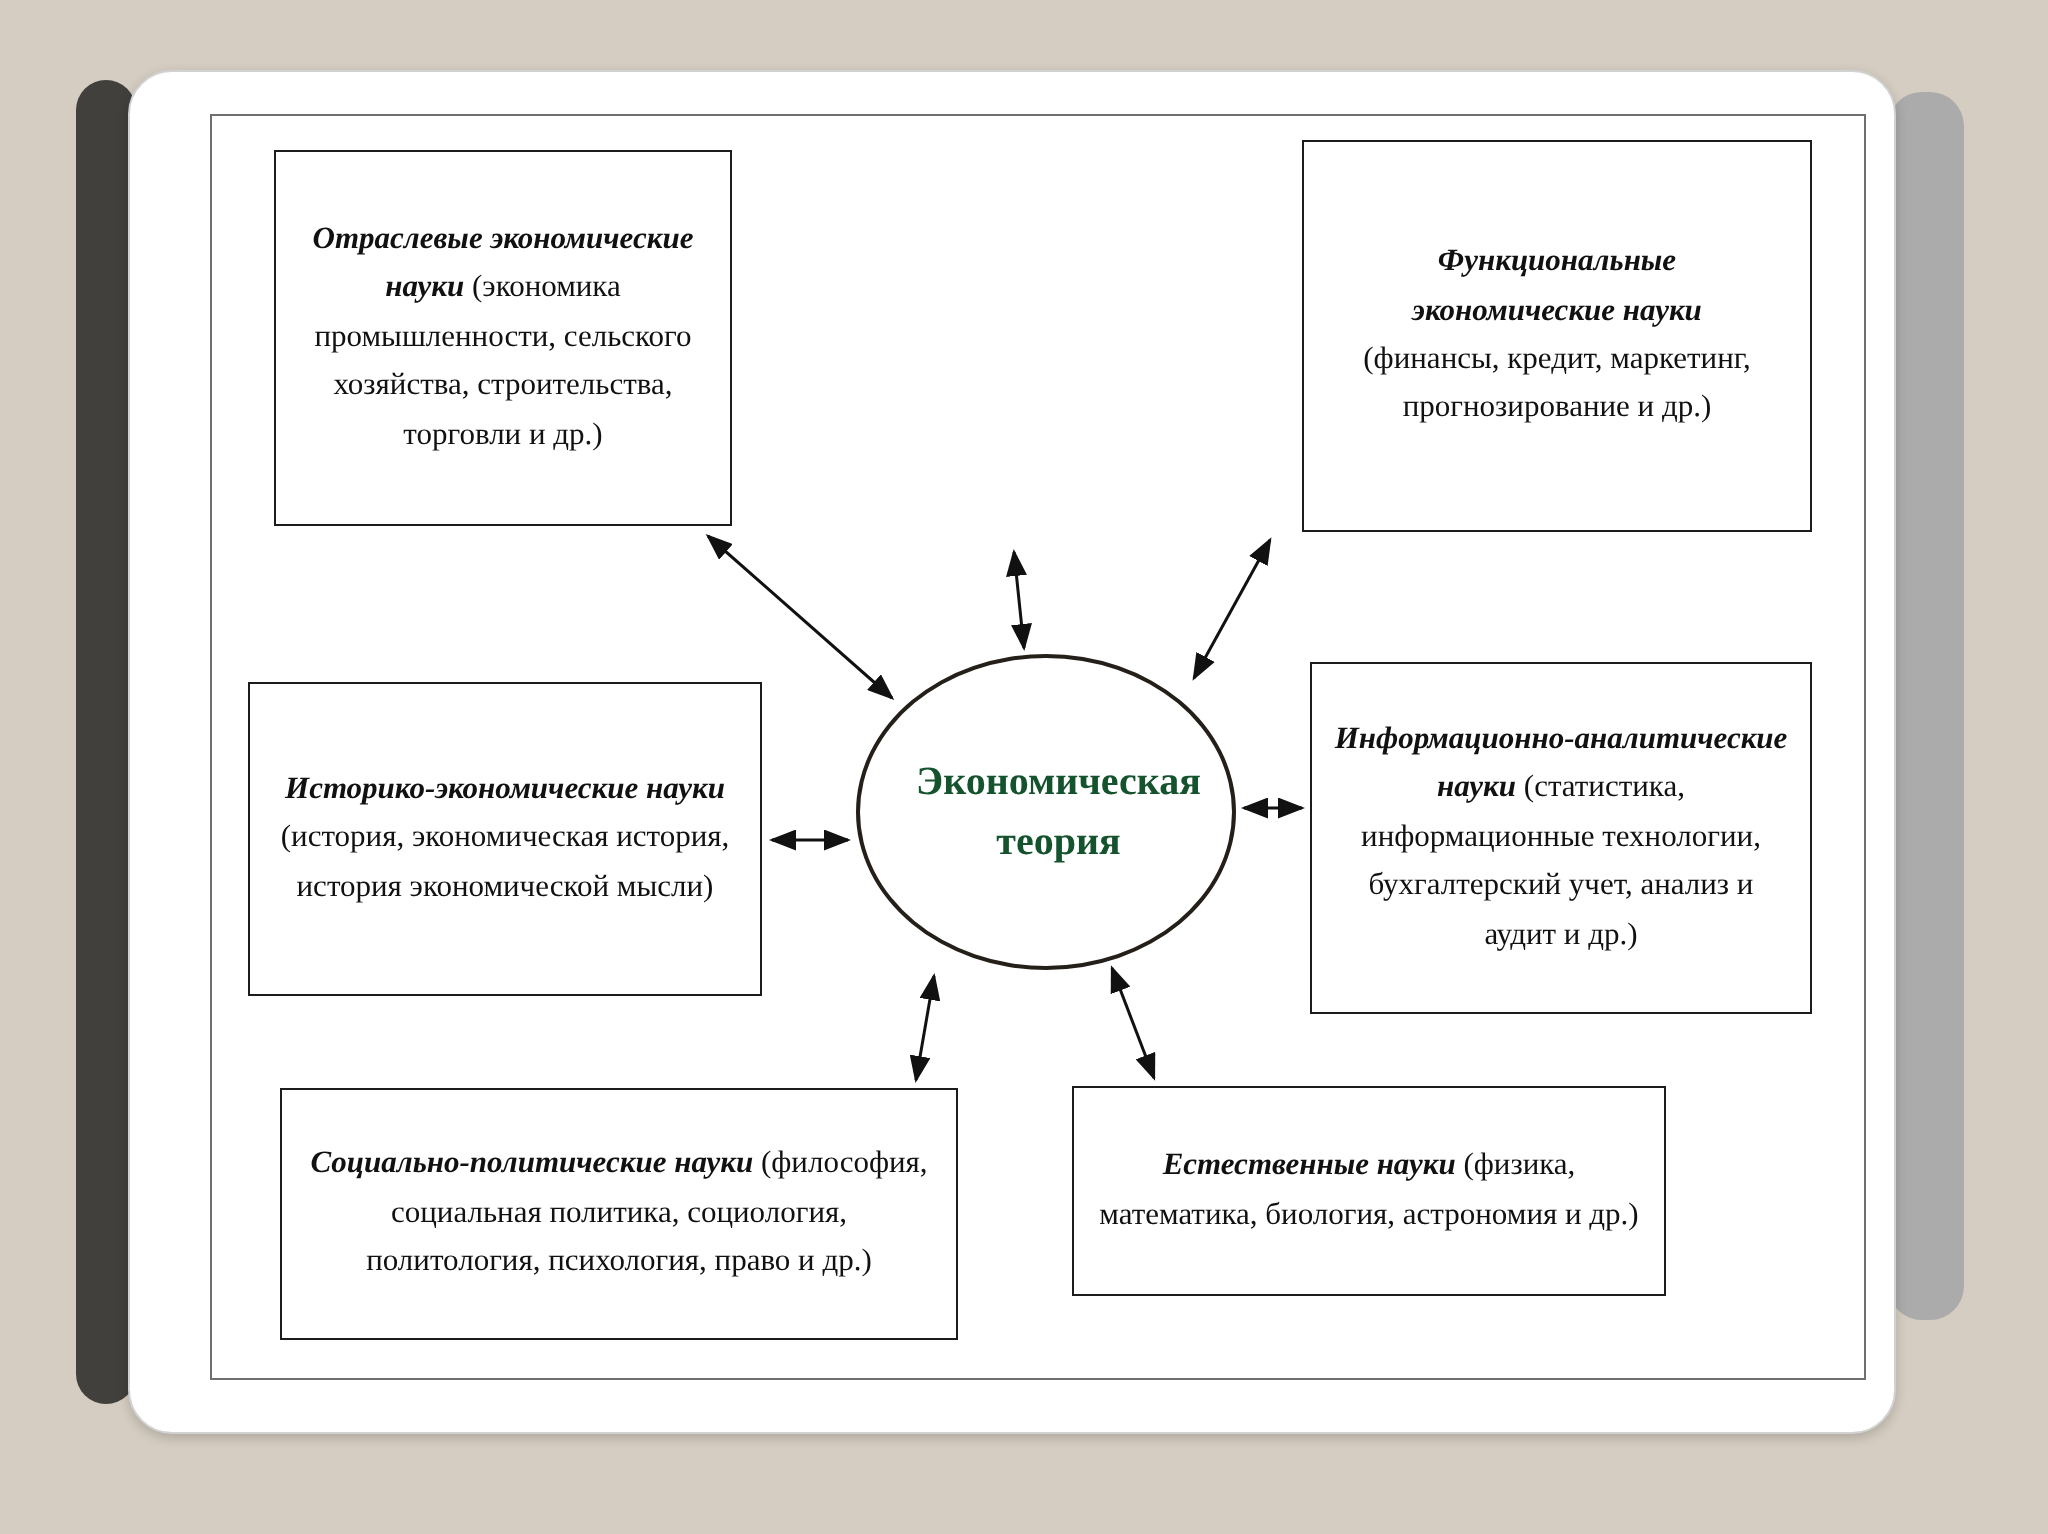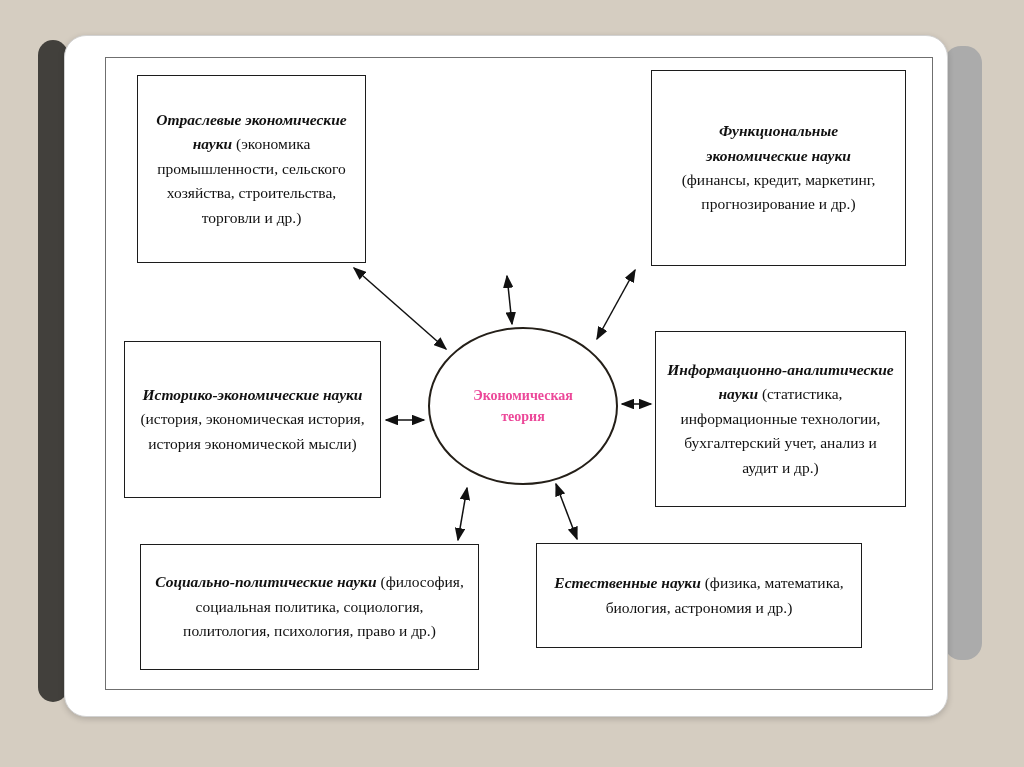--- a/index.html
+++ b/index.html
@@ -68,35 +68,35 @@
   .box .d {
     font-weight: normal;
     font-style: normal;
   }
   .b1 { left: 137px; top: 75px;  width: 229px; height: 188px; }
   .b2 { left: 380px; top: 72px;  width: 234px; height: 201px; }
   .b3 { left: 651px; top: 70px;  width: 255px; height: 196px; padding: 8px 24px; }
   .b4 { left: 124px; top: 341px; width: 257px; height: 157px; }
   .b6 { left: 655px; top: 331px; width: 251px; height: 176px; padding: 8px 10px; }
   .b7 { left: 140px; top: 544px; width: 339px; height: 126px; }
-  .b8 { left: 536px; top: 543px; width: 326px; height: 105px; padding: 8px 12px; }
+  .b8 { left: 536px; top: 543px; width: 297px; height: 105px; padding: 8px 12px; }
   .ellipse {
     position: absolute;
     left: 428px; top: 327px;
     width: 190px; height: 158px;
     border: 2px solid #241f18;
     border-radius: 50%;
     background: #ffffff;
     display: flex;
     align-items: center;
     justify-content: flex-start;
     text-align: center;
-    font-size: 14px;
+    font-size: 20px;
     font-weight: bold;
-    color: #ec4899;
+    color: #14532d;
     line-height: 1.5;
     padding: 0 28px;
     box-sizing: border-box;
   }
   svg.arrows {
     position: absolute;
     left: 0; top: 0;
     width: 1024px; height: 767px;
     pointer-events: none;
   }

